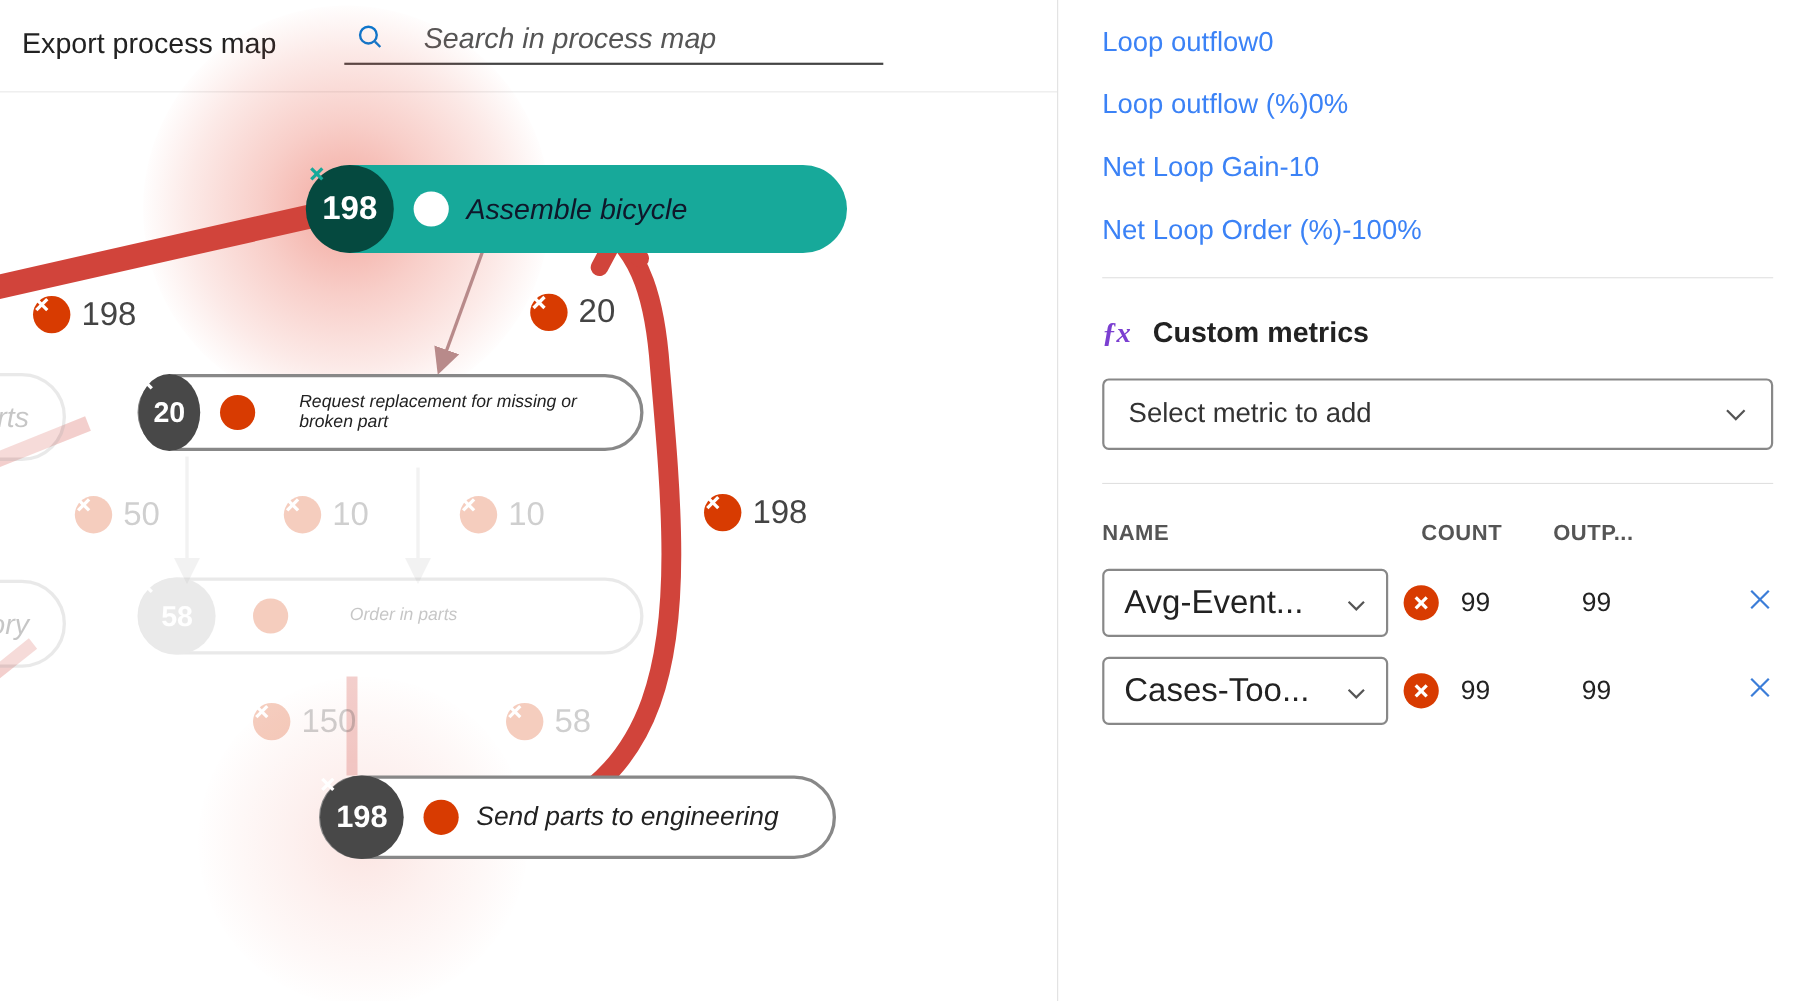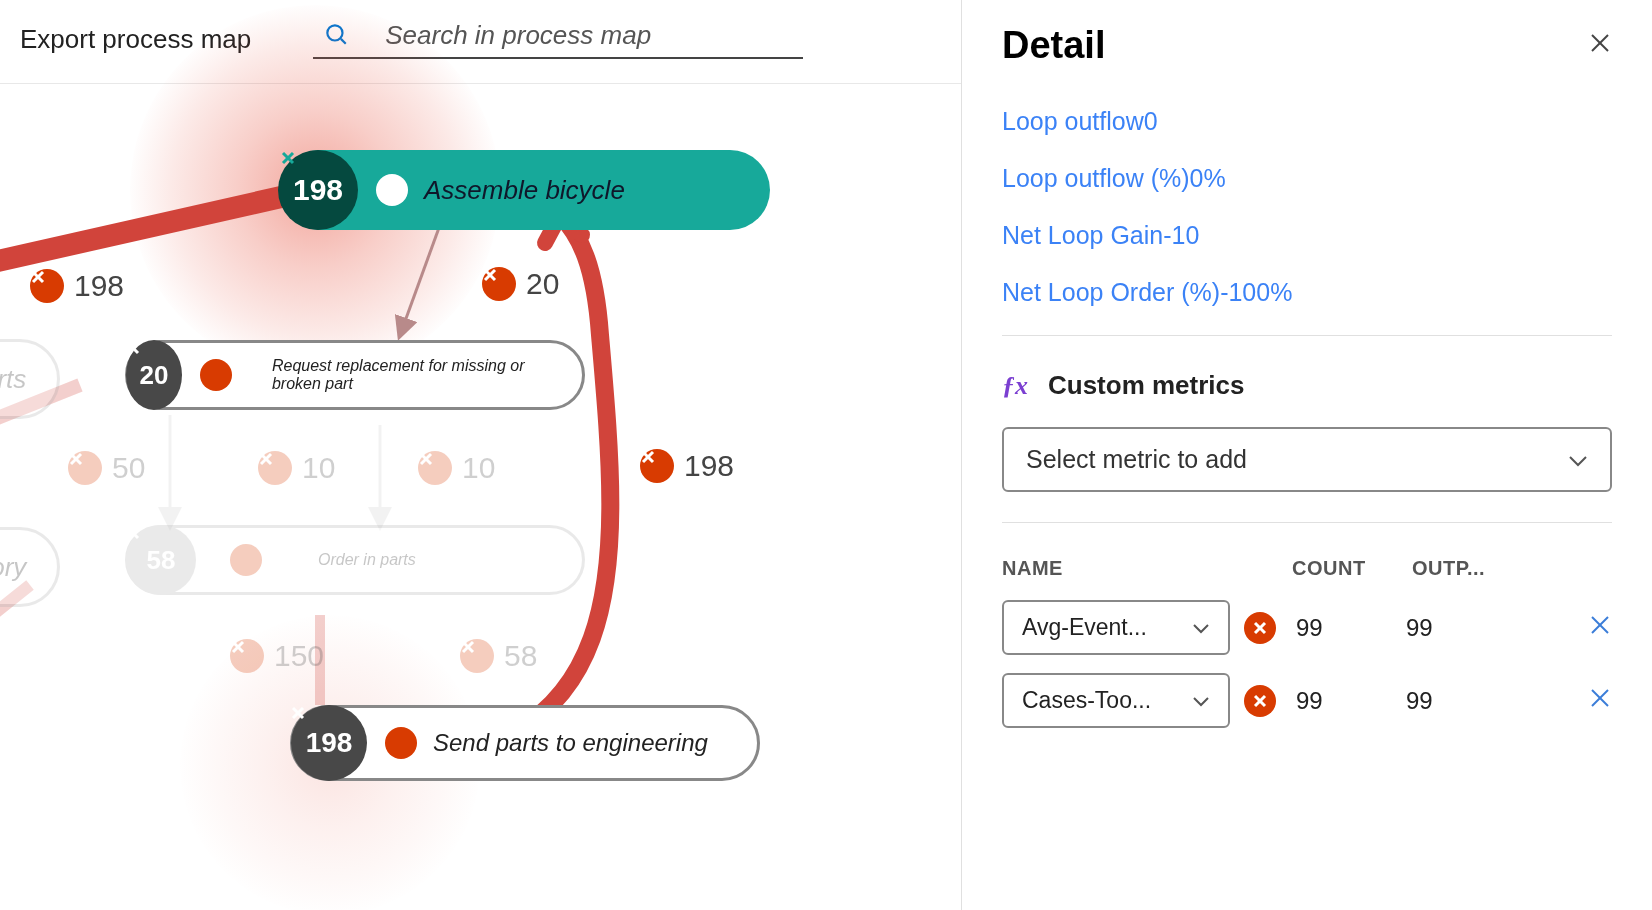--- a/index.html
+++ b/index.html
@@ -54,21 +54,21 @@
   .fx-icon { color: #7b3fd1; font-size: 26px; font-style: italic; font-family: "Times New Roman", serif; }
   .rules-icon { width: 30px; height: 30px; border: 2px solid #4f6bed; border-radius: 6px; display: inline-flex; align-items: center; justify-content: center; color: #4f6bed; font-size: 14px; }
   .select-box { width: 100%; border: 2px solid #888; border-radius: 6px; padding: 16px 22px; font-size: 25px; color: #333; display: flex; justify-content: space-between; align-items: flex-start; cursor: pointer; margin-bottom: 30px; }
   .chevron { color: #555; }
   .rules-table-head { display: flex; font-size: 20px; color: #555; letter-spacing: 0.5px; font-weight: 600; margin-top: 10px; margin-bottom: 20px; }
   .col-name { width: 290px; }
   .col-count { width: 120px; }
   .col-output { width: 140px; }
   .col-action { flex: 1; text-align: right; }
   .rule-row { display: flex; align-items: center; margin-bottom: 18px; font-size: 24px; color: #222; }
-  .rule-dropdown { width: 228px; border: 2px solid #888; border-radius: 6px; padding: 12px 18px; display: flex; justify-content: space-between; align-items: center; margin-right: 14px; font-size: 23px; }
+  .rule-dropdown { width: 260px; border: 2px solid #888; border-radius: 6px; padding: 12px 18px; display: flex; justify-content: space-between; align-items: center; margin-right: 14px; font-size: 30px; }
   .rule-x { margin-right: 20px; }
   .blue-x { color: #3b7dd8; font-size: 28px; text-align: right; flex: 1; cursor: pointer; }
 </style>
 </head>
 <body>
 
 <div class="main">
   <div class="left-panel">
     <div class="header-bar">
       <span class="export-link">Export process map</span>
@@ -247,29 +247,20 @@
               <line x1="3" y1="3" x2="13" y2="13" stroke="#fff" stroke-width="3"></line>
               <line x1="13" y1="3" x2="3" y2="13" stroke="#fff" stroke-width="3"></line>
             </svg>
           </span>
         <span>58</span>
       </div>
     </div>
   </div>
 
   <div class="right-panel">
-    <div class="detail-header">
-      <span class="detail-title">Detail</span>
-      <span class="close-btn">
-        <svg width="24" height="24" viewBox="0 0 24 24">
-            <line x1="4" y1="4" x2="20" y2="20" stroke="#444" stroke-width="2"></line>
-            <line x1="20" y1="4" x2="4" y2="20" stroke="#444" stroke-width="2"></line>
-          </svg>
-      </span>
-    </div>
 
     <div class="metric-row">
       <span>Loop outflow</span>
         <span>0</span>
     </div>
     <div class="metric-row">
       <span>Loop outflow (%)</span>
         <span>0%</span>
     </div>
     <div class="metric-row">

